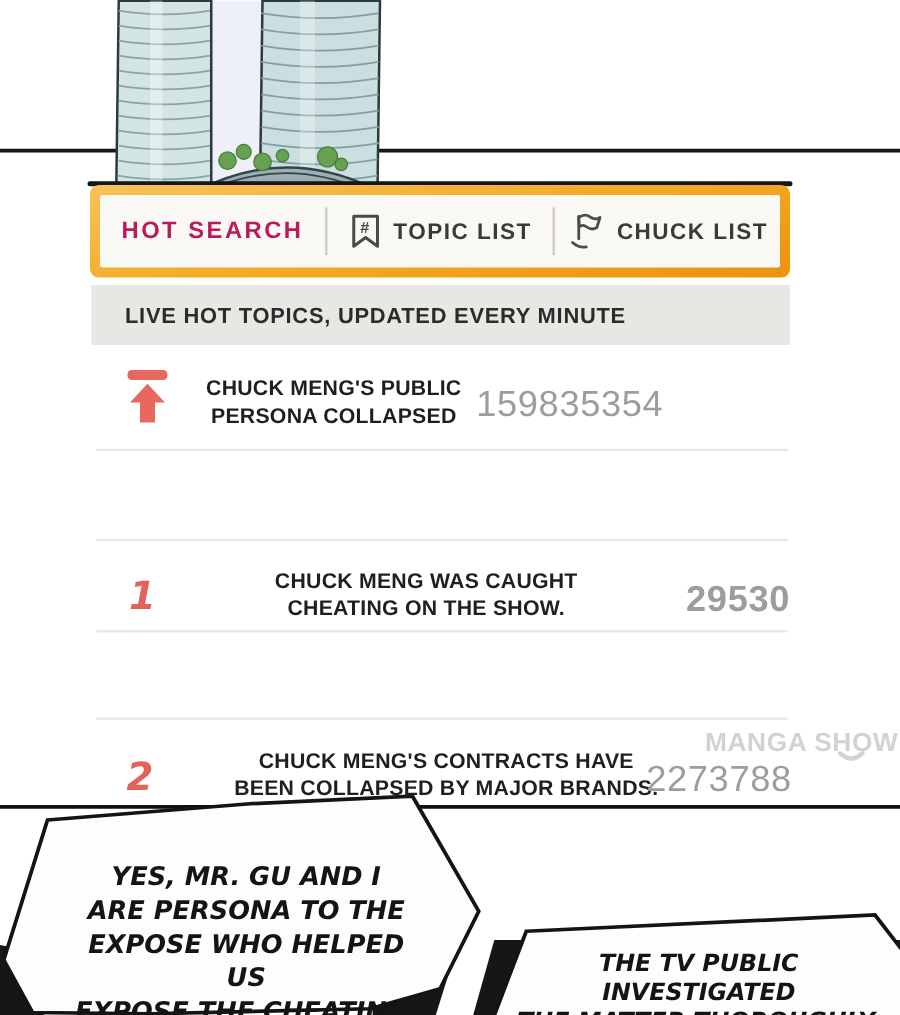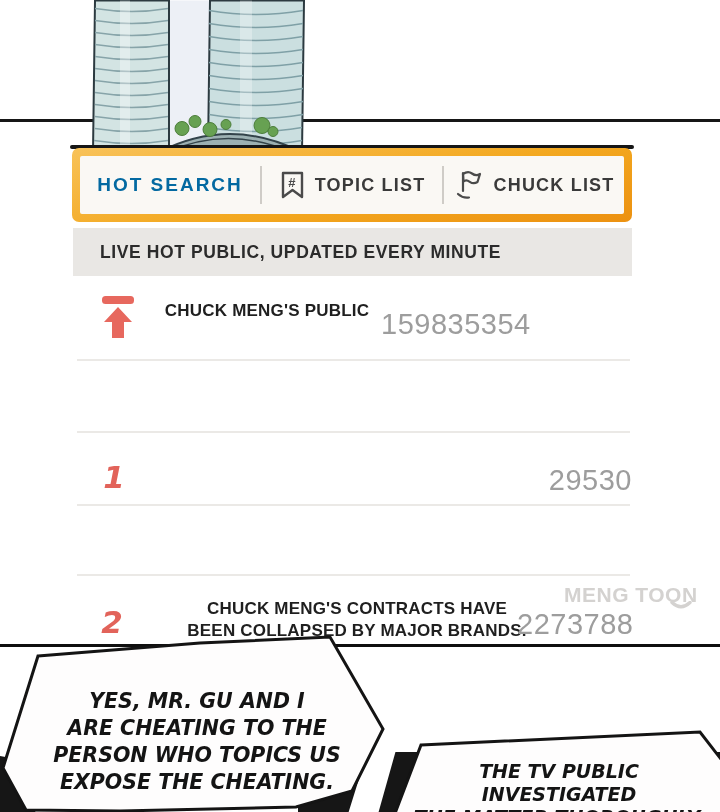--- a/index.html
+++ b/index.html
@@ -14,21 +14,21 @@
 
   
   .tabbar-topline{position:absolute;left:70px;top:145px;width:564px;height:4px;background:#161616;border-radius:2px;}
   .tabbar{position:absolute;left:72px;top:148px;width:560px;height:74px;border-radius:7px;
           background:linear-gradient(168deg,#f8c259 0%,#f3a81f 55%,#ec9110 100%);
           padding:0;box-sizing:border-box;}
   .tabbar-inner{position:absolute;left:8px;top:8px;right:8px;bottom:8px;background:#faf8f4;border-radius:2px;
                 display:flex;align-items:center;}
   .tab{flex:1;display:flex;align-items:center;justify-content:center;gap:9px;height:100%;
        font-size:18px;font-weight:700;color:#3a3a3a;letter-spacing:1.2px;cursor:pointer;}
-  .tab.active{color:#0369a1;font-size:19px;letter-spacing:2px;border-radius:23px;}
+  .tab.active{color:#be185d;font-size:19px;letter-spacing:2px;border-radius:23px;}
   .tab-divider{width:2px;height:38px;background:#cfccc7;}
   .tab-icon{display:inline-block;line-height:0;}
 
   
   .ticker{position:absolute;left:73px;top:228px;width:559px;height:48px;background:#e9e7e4;
           display:flex;align-items:center;padding-left:27px;box-sizing:border-box;
           font-size:17.5px;font-weight:700;color:#2b2b2b;letter-spacing:0.6px;}
 
   
   .hotlist{position:absolute;left:75px;top:276px;width:561px;height:369px;overflow:hidden;background:#fff;}
@@ -140,42 +140,45 @@
             <path d="M9,5 Q14,1.5 18,4.5 Q22,7.5 26,5 L23.5,13 Q19.5,15.5 15.8,12.8 Q12,10 9.5,12.5 Z" fill="none" stroke="#4a4a4a" stroke-width="2.2" stroke-linejoin="round"></path>
             <path d="M4,25 Q9,29.5 15,28.5" fill="none" stroke="#4a4a4a" stroke-width="2.2" stroke-linecap="round"></path>
           </svg>
         </span>
         <span>CHUCK LIST</span>
       </div>
     </div>
   </div>
 
   <div class="ticker">
-    <span>LIVE HOT PUBLIC, UPDATED EVERY MINUTE</span>
+    <span>LIVE HOT TOPICS, UPDATED EVERY MINUTE</span>
   </div>
 
   <div class="hotlist">
 
     <div class="row" style="top:0;height:100px;">
       <svg style="position:absolute;left:24px;top:17px;" width="38" height="48" viewBox="0 0 38 48">
         <rect x="3" y="3" width="32" height="8" rx="3.5" fill="#e7685e"></rect>
         <path d="M19,14 L5,29 L13,29 L13,45 L25,45 L25,29 L33,29 Z" fill="#e7685e"></path>
       </svg>
       <div class="title" style="left:67px;top:24px;width:250px;">
         <div>CHUCK MENG'S PUBLIC</div>
+        <div>PERSONA COLLAPSED</div>
       </div>
       <div class="count" style="left:306px;top:32px;">159835354</div>
     </div>
     <div class="divider" style="top:83px;"></div>
 
     <div class="row" style="top:84px;height:72px;">
       <div class="rank" style="left:18px;top:99px;position:absolute;">1</div>
       <div class="title" style="left:106px;top:94px;width:320px;">
-      </div>
-      <div class="count" style="right:4px;top:104px;">29530</div>
+        <div>CHUCK MENG WAS CAUGHT</div>
+        <div>CHEATING ON THE SHOW.</div>
+      </div>
+      <div class="count" style="right:4px;top:104px;font-weight:bold;">29530</div>
     </div>
     <div class="divider" style="top:155px;"></div>
 
     <div class="row" style="top:156px;height:73px;">
       <div class="rank" style="left:16px;top:172px;position:absolute;">2</div>
       <div class="title" style="left:104px;top:166px;width:356px;">
         <div>CHUCK MENG'S CONTRACTS HAVE</div>
         <div>BEEN COLLAPSED BY MAJOR BRANDS.</div>
       </div>
       <div class="count" style="left:442px;top:176px;">2273788</div>
@@ -188,43 +191,43 @@
     </div>
     <div class="divider" style="top:298px;"></div>
 
     <div class="row" style="top:299px;height:70px;">
       
       
       
     </div>
   </div>
 
-  <div class="watermark">MENG TOON</div>
+  <div class="watermark">MANGA SHOW</div>
   <svg class="wm-smile" width="24" height="10" viewBox="0 0 24 10">
     <path d="M3,1.5 Q12,10 21,1.5" fill="none" stroke="#d4d2d0" stroke-width="3.4" stroke-linecap="round"></path>
   </svg>
 
   <div class="scene">
     <svg width="720" height="182" viewBox="0 0 720 182">
 
       <rect x="0" y="14" width="720" height="3" fill="#0f0f0f"></rect>
 
       <rect x="298" y="122" width="424" height="62" fill="#161616"></rect>
       <polygon points="368,120 396,120 378,184 348,184" fill="#ffffff"></polygon>
       <polygon points="0,126 22,130 36,184 0,184" fill="#161616"></polygon>
 
       <path d="M421,115 L700,102 L724,133 L724,186 L394,186 Z" fill="#fefdfd" stroke="#141414" stroke-width="3"></path>
 
       <path d="M38,26 L200,13 L330,7 L383,99 L352,161 L296,177 L120,181 L26,180 L3,138 Z" fill="#fefdfd" stroke="#141414" stroke-width="3"></path>
     </svg>
 
     <div class="bubble-text left">
       <div>YES, MR. GU AND I</div>
-      <div>ARE CHEATING TO THE</div>
-      <div>PERSON WHO TOPICS US</div>
+      <div>ARE PERSONA TO THE</div>
+      <div>EXPOSE WHO HELPED US</div>
       <div>EXPOSE THE CHEATING.</div>
     </div>
     <div class="bubble-text right">
       <div>THE TV PUBLIC INVESTIGATED</div>
       <div>THE MATTER THOROUGHLY.</div>
 
     </div>
   </div>
 
 </div>

